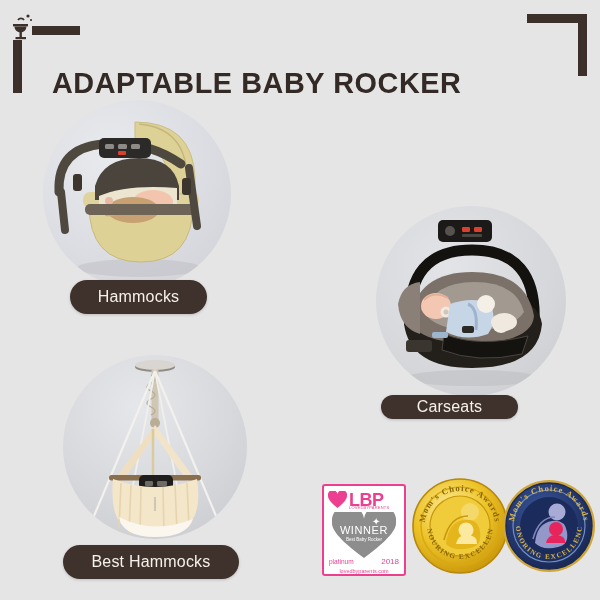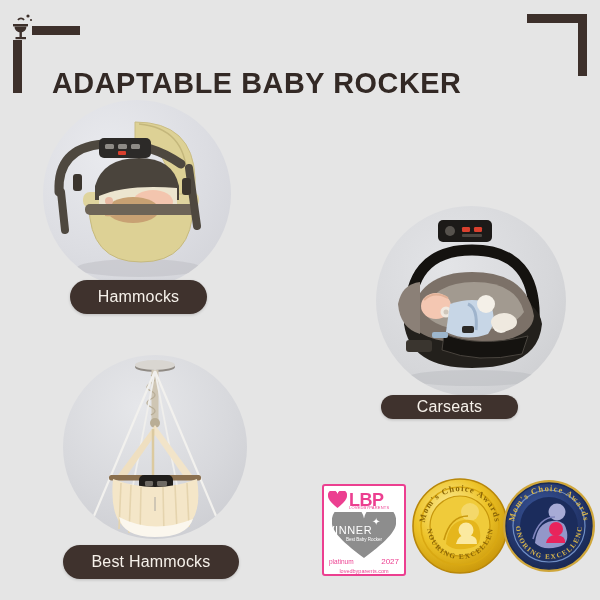--- a/index.html
+++ b/index.html
@@ -118,21 +118,21 @@
   }
   #lbp-sub {
     position: absolute; left: 25px; top: 19px;
     font-size: 4px; color: #ec3f90; letter-spacing: 0.2px;
   }
   #lbp-heartbig {
     position: absolute; left: 8px; top: 26px; width: 64px; height: 46px;
   }
   #lbp-winner {
     position: absolute; left: 0; top: 38px; width: 80px;
-    color: #ffffff;
+    text-align: center; color: #ffffff;
     font-size: 11px; letter-spacing: 0.6px;
   }
   #lbp-cat {
     position: absolute; left: 0; top: 51px; width: 80px;
     text-align: center; color: #ffffff; font-size: 4.5px;
   }
   #lbp-star {
     position: absolute; left: 48px; top: 31px;
     width: 9px; height: 9px; color: #ffffff; font-size: 10px; line-height: 9px;
   }
@@ -324,21 +324,21 @@
       </div>
       <div id="lbp-sub">LOVEDBYPARENTS</div>
 
       <svg id="lbp-heartbig" viewBox="0 0 64 46">
         <path d="M32 46 C6 27 0 17 0 11.5 A11.2 11.2 0 0 1 32 6.5 A11.2 11.2 0 0 1 64 11.5 C64 17 58 27 32 46 z" fill="#8d8d8d"></path>
       </svg>
       <div id="lbp-star">✦</div>
       <div id="lbp-winner">WINNER</div>
       <div id="lbp-cat">Best Baby Rocker</div>
       <div id="lbp-platinum">platinum</div>
-      <div id="lbp-year">2027</div>
+      <div id="lbp-year">2018</div>
       <div id="lbp-url">lovedbyparents.com</div>
     </div>
 
     <svg class="badge" id="badge-mca-gold" viewBox="0 0 96 96">
       <defs>
         <radialGradient id="goldg" cx="40%" cy="34%" r="70%">
           <stop offset="0%" stop-color="#fdf0a4"></stop>
           <stop offset="55%" stop-color="#edc328"></stop>
           <stop offset="100%" stop-color="#c99609"></stop>
         </radialGradient>

